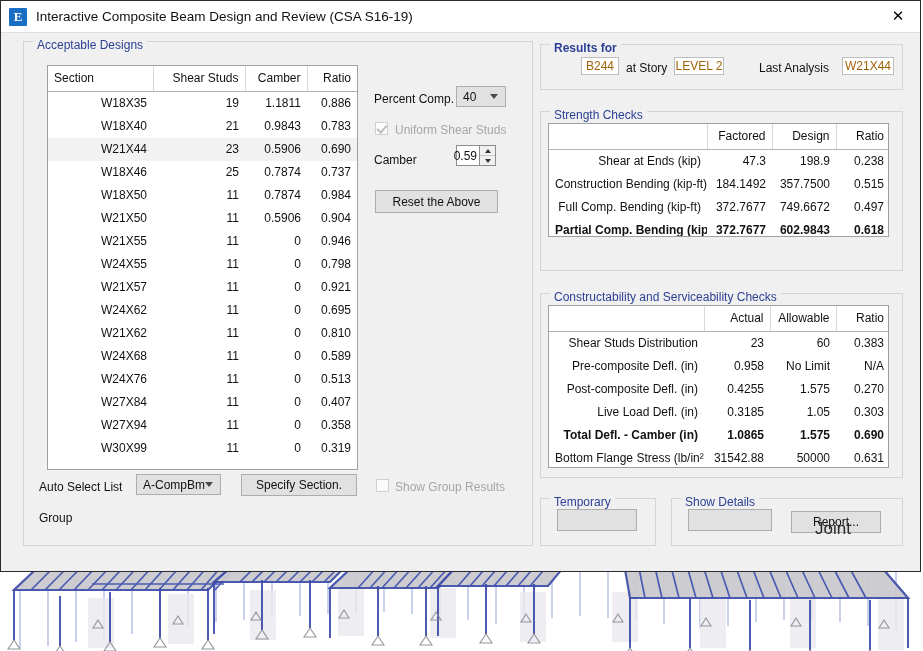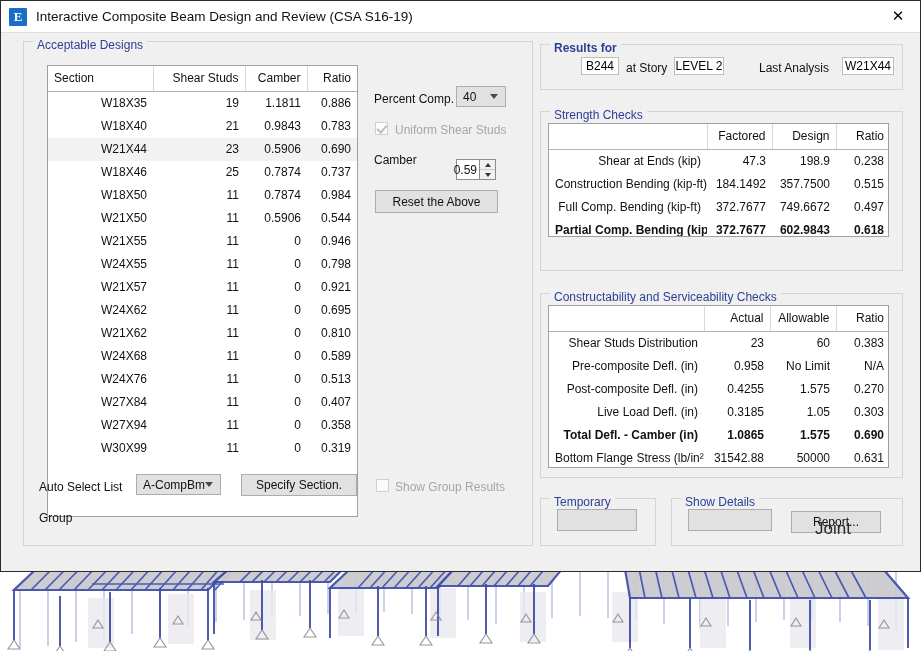--- a/index.html
+++ b/index.html
@@ -120,21 +120,21 @@
     position:absolute;width:13px;height:13px;
     border:1px solid #cfcfcf;background:#fbfbfb;box-sizing:border-box;
   }
   .chk.checked::after{
     content:"";position:absolute;left:3px;top:0px;width:4px;height:8px;
     border:solid #bdbdbd;border-width:0 2px 2px 0;transform:rotate(42deg);
   }
   .field{
     position:absolute;background:#ffffff;border:1px solid #bdbdbd;
     box-sizing:border-box;display:flex;align-items:center;justify-content:center;
-    font-size:12px;color:#000000;
+    font-size:12px;color:#a16207;
   }
   .joint-lbl{
     position:absolute;font-size:17px;color:#2a2a2a;
   }
 </style>
 </head>
 <body>
 
 <div id="model-backdrop">
   <svg width="923" height="181" viewBox="0 0 923 181">
@@ -227,21 +227,21 @@
   <div id="titlebar">
     <div id="app-icon">E</div>
     <div id="title-text">Interactive Composite Beam Design and Review (CSA S16-19)</div>
     <div id="close-btn">✕</div>
   </div>
 
   <div class="group" style="left:22px;top:40px;width:510px;height:505px;">
     <div class="legend">Acceptable Designs</div>
   </div>
 
-  <div class="grid" style="left:46px;top:64px;width:311px;height:452px;">
+  <div class="grid" style="left:46px;top:64px;width:311px;height:405px;">
     <table class="tbl">
       <colgroup>
           <col style="width:105px">
           <col style="width:92px">
           <col style="width:62px">
           <col style="width:50px">
         </colgroup>
       <thead>
           <tr id="ad-head">
             <th class="first">Section</th>
@@ -278,21 +278,21 @@
           <tr>
             <td class="first">W18X50</td>
             <td>11</td>
             <td>0.7874</td>
             <td>0.984</td>
           </tr>
           <tr>
             <td class="first">W21X50</td>
             <td>11</td>
             <td>0.5906</td>
-            <td>0.544</td>
+            <td>0.904</td>
           </tr>
           <tr>
             <td class="first">W21X55</td>
             <td>11</td>
             <td>0</td>
             <td>0.946</td>
           </tr>
           <tr>
             <td class="first">W24X55</td>
             <td>11</td>
@@ -354,21 +354,21 @@
   <div class="lbl" style="left:373px;top:91px;">Percent Comp.</div>
   <div class="combo" style="left:455px;top:85px;width:50px;height:21px;">
     <span>40</span>
     <span class="arrow"></span>
   </div>
 
   <div class="chk checked" style="left:374px;top:121px;"></div>
   <div class="lbl dim" style="left:394px;top:122px;">Uniform Shear Studs</div>
 
   <div class="lbl" style="left:373px;top:152px;">Camber</div>
-  <div class="spin" style="left:455px;top:158px;width:40px;height:21px;">
+  <div class="spin" style="left:455px;top:144px;width:40px;height:21px;">
     <span>0.59</span>
     <span class="spinbtns">
       <span class="sb up">
           <i></i>
         </span>
       <span class="sb dn">
           <i></i>
         </span>
     </span>
   </div>

